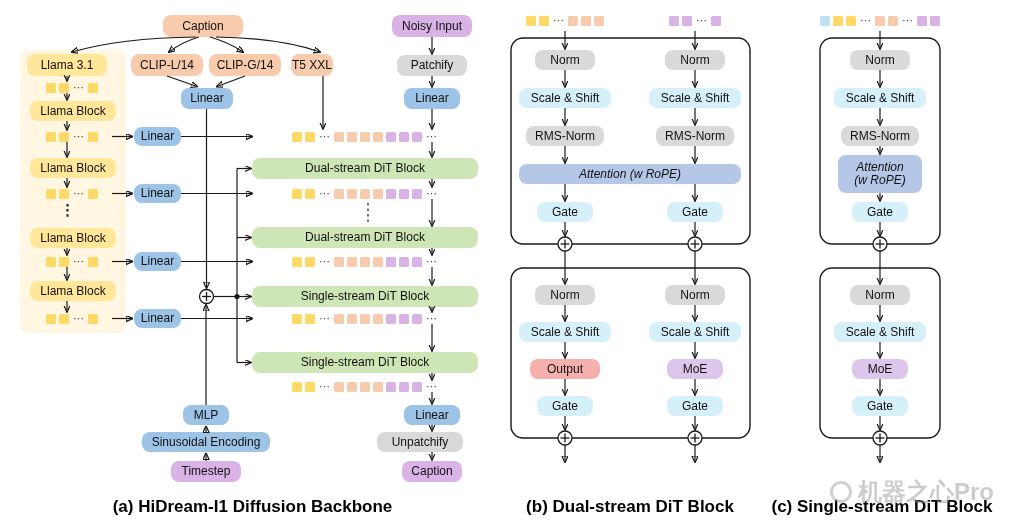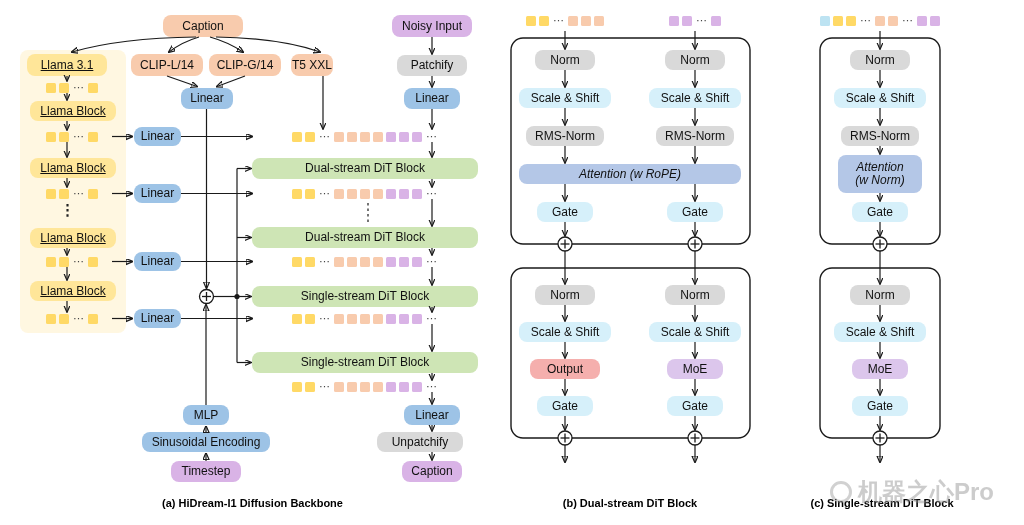--- a/index.html
+++ b/index.html
@@ -2,33 +2,33 @@
 <html style="--box-orange: #F8CBAD; --box-yellow: #FFE699; --box-blue: #9DC3E6; --box-purple: #D9B3E6; --box-gray: #D9D9D9; --box-green: #CEE5B5; --box-cyan: #D6F0FA; --box-periwinkle: #B4C7E7; --box-red: #F5AFAD; --box-lavender: #DCC6EC; --token-yellow: #FFD966; --token-orange: #F8CBAD; --token-purple: #D9B3E6; --token-cyan: #BDE3F2; --bg-llama-panel: #FFF7E1;"><head>
 <meta charset="utf-8">
 <style>
   html,body{margin:0;padding:0;background:#fff;}
   #canvas{position:relative;width:1024px;height:525px;background:#ffffff;
           font-family:"Liberation Sans",sans-serif;overflow:hidden;}
   .bgpanel{position:absolute;z-index:1;background:var(--bg-llama-panel);border-radius:8px;}
   .node{position:absolute;z-index:2;display:flex;align-items:center;justify-content:center;
         flex-direction:column;text-align:center;font-size:12px;line-height:1.05;color:#111;
         border-radius:8px;box-sizing:border-box;white-space:nowrap;}
-  .c-orange{background:var(--box-orange);} .c-yellow{background:var(--box-yellow);text-decoration:underline;}
+  .c-orange{background:var(--box-orange);} .c-yellow{background:var(--box-yellow);}
   .c-blue{background:var(--box-blue);}     .c-purple{background:var(--box-purple);}
   .c-gray{background:var(--box-gray);}     .c-green{background:var(--box-green);}
   .c-cyan{background:var(--box-cyan);}     .c-peri{background:var(--box-periwinkle);font-style:italic;}
   .c-red{background:var(--box-red);}       .c-lavender{background:var(--box-lavender);}
   .tokens{position:absolute;z-index:2;height:11px;display:flex;align-items:center;
           justify-content:center;gap:3px;}
   .tk{width:10px;height:10px;border-radius:1.5px;flex:0 0 auto;}
   .tk-y{background:var(--token-yellow);} .tk-o{background:var(--token-orange);}
   .tk-p{background:var(--token-purple);} .tk-c{background:var(--token-cyan);}
   .tk-dots{color:#444;font-size:11px;line-height:11px;padding:0 1px;}
   .vdots{position:absolute;z-index:2;font-size:15px;font-weight:bold;color:#222;}
-  .cap{position:absolute;z-index:2;font-weight:bold;font-size:11px;color:#000;text-align:center;}
+  .cap{position:absolute;z-index:2;font-weight:bold;font-size:17px;color:#000;text-align:center;}
   svg.arrows{position:absolute;left:0;top:0;z-index:4;pointer-events:none;}
   svg.arrows line, svg.arrows path{stroke:#1a1a1a;stroke-width:1.2;fill:none;}
   svg.arrows rect{stroke:#1a1a1a;stroke-width:1.4;fill:none;}
   svg.arrows .op{fill:#fff;stroke:#1a1a1a;stroke-width:1.3;}
   svg.arrows .opx{stroke:#1a1a1a;stroke-width:1.3;}
   svg.arrows .dot{fill:#1a1a1a;stroke:none;}
   .wm{position:absolute;z-index:6;display:flex;align-items:center;gap:6px;opacity:.45;
       color:#8f8f8f;font-weight:bold;font-size:24px;}
   .wm-logo{width:22px;height:22px;border:3px solid #9a9a9a;border-radius:50%;box-sizing:border-box;}
 </style>
@@ -215,21 +215,21 @@
       <span class="tk-dots">⋯</span>
       <span class="tk tk-p"></span>
       <span class="tk tk-p"></span>
     </div>
 
   <div class="node c-gray" style="left:850px;top:50px;width:60px;height:20px">Norm</div>
   <div class="node c-cyan" style="left:834px;top:88px;width:92px;height:20px">Scale &amp; Shift</div>
   <div class="node c-gray" style="left:841px;top:126px;width:78px;height:20px">RMS-Norm</div>
   <div class="node c-peri" style="left:838px;top:155px;width:84px;height:38px">
     <span>Attention</span>
-    <span>(w Norm)</span>
+    <span>(w RoPE)</span>
   </div>
   <div class="node c-cyan" style="left:852px;top:202px;width:56px;height:20px">Gate</div>
 
   <div class="node c-gray" style="left:850px;top:285px;width:60px;height:20px">Norm</div>
   <div class="node c-cyan" style="left:834px;top:322px;width:92px;height:20px">Scale &amp; Shift</div>
   <div class="node c-lavender" style="left:852px;top:359px;width:56px;height:20px">MoE</div>
   <div class="node c-cyan" style="left:852px;top:396px;width:56px;height:20px">Gate</div>
 
   <div class="cap" style="left:55px;top:497px;width:395px">(a) HiDream-I1 Diffusion Backbone</div>
   <div class="cap" style="left:762px;top:497px;width:240px">(c) Single-stream DiT Block</div>

